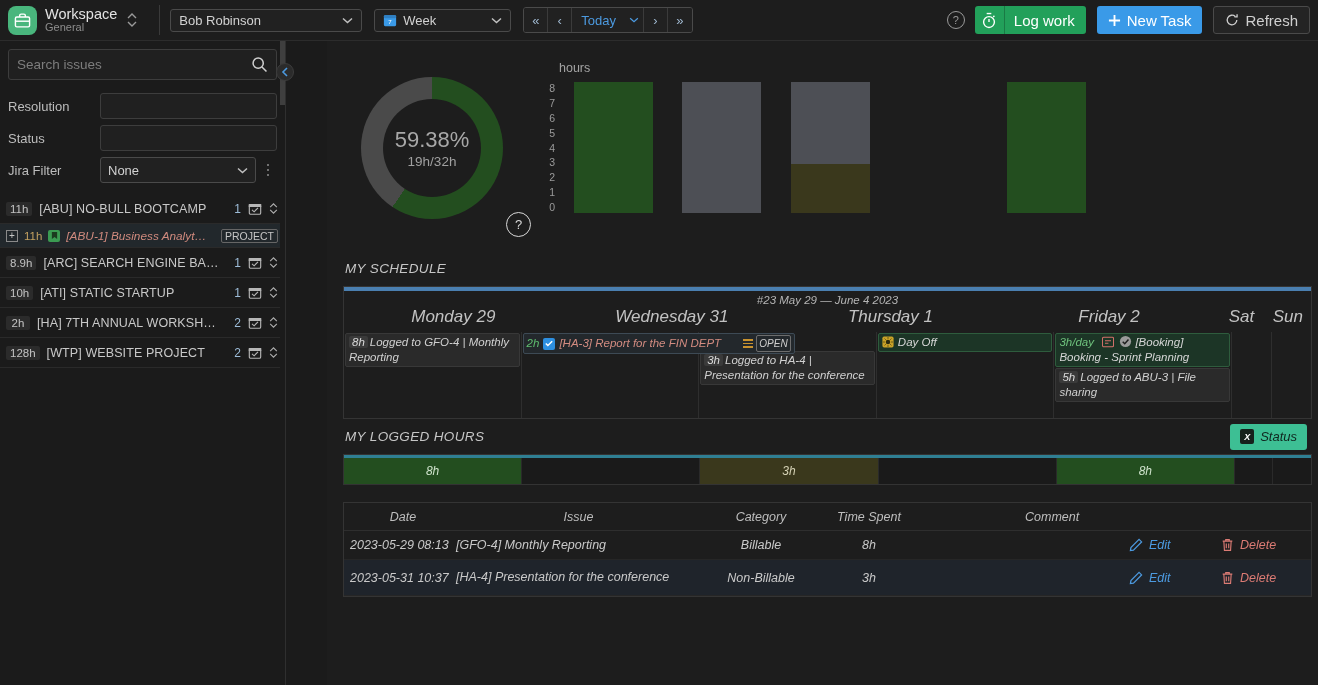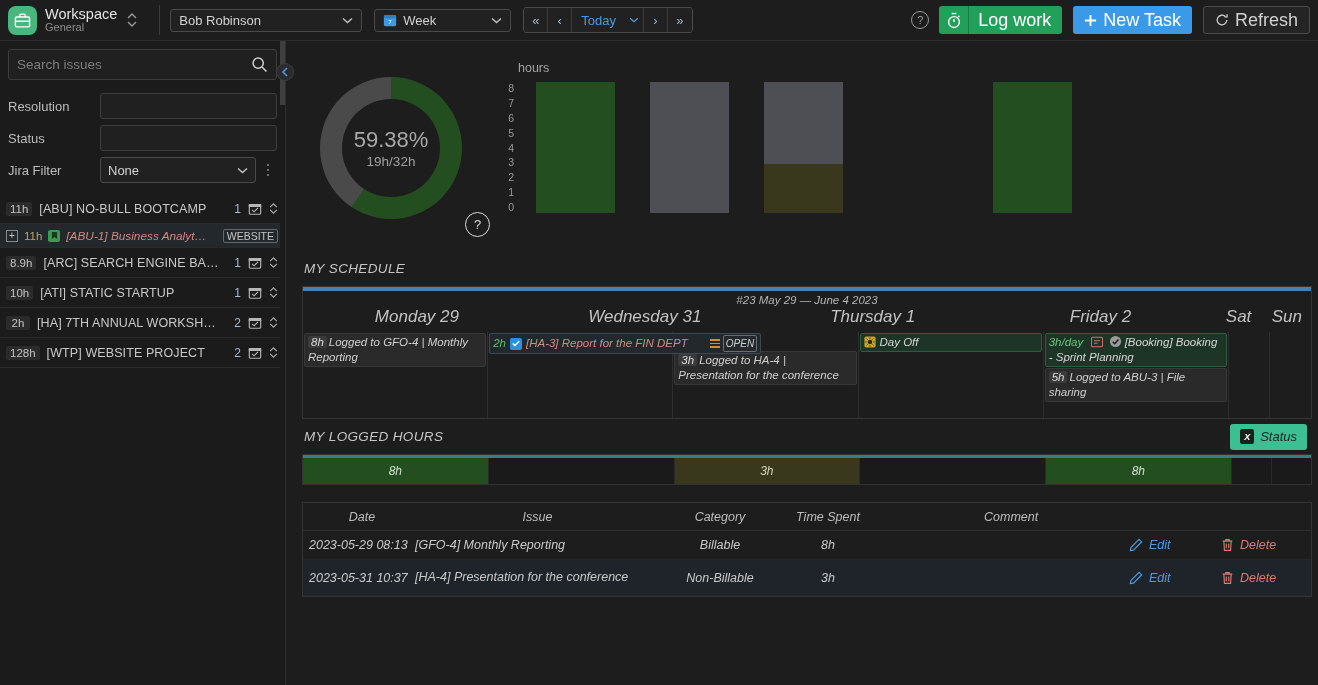--- a/index.html
+++ b/index.html
@@ -52,28 +52,28 @@
   .navgroup .today { color: #4c9ae0; padding: 0 9px; border-right: none; }
   .navgroup .todaycar { padding: 0 4px; min-width: 16px; color: #4c9ae0; }
 
   .spacer { flex: 1; }
 
   .help-circle {
     width: 18px; height: 18px; border-radius: 50%; border: 1.4px solid #9a9a9a;
     color: #9a9a9a; font-size: 11px; display: flex; align-items: center; justify-content: center;
     margin-right: 10px;
   }
-  .btn { height: 28px; border-radius: 3px; display: flex; align-items: center; font-size: 18px; padding: 0 11px; gap: 6px; white-space: nowrap; }
+  .btn { height: 28px; border-radius: 3px; display: flex; align-items: center; font-size: 15px; padding: 0 11px; gap: 6px; white-space: nowrap; }
   .btn-green { background: #22a05a; color: #fff; border-radius: 0 3px 3px 0; padding-left: 9px; }
   .btn-timer { background: #22a05a; width: 30px; justify-content: center; border-radius: 3px 0 0 3px; border-right: 1px solid #1a7a45; padding: 0; }
   .btn-blue { background: #3a9ae8; color: #fff; margin-left: 11px; }
   .btn-ghost { background: #242424; border: 1px solid #4a4a4a; color: #cfcfcf; margin-left: 11px; }
 
   
-  .body { flex: 1; display: flex; min-height: 0; }
+  .body { flex: 1; display: flex; min-height: 0; gap: 41px; }
 
   
   .sidebar {
     width: 286px; min-width: 286px; background: #1b1b1b;
     border-right: 1px solid #2f2f2f; position: relative; display: flex; flex-direction: column;
   }
   .search-wrap { padding: 8px 8px 6px 8px; }
   .search-box {
     height: 31px; border: 1px solid #3d3d3d; border-radius: 3px; background: #202020;
     display: flex; align-items: center; padding: 0 8px;
@@ -390,21 +390,21 @@
 
         <div class="task-row">
           <span class="expander">+</span>
           <span class="task-h">11h</span>
           <span class="task-flag">
             <svg width="7" height="9" viewBox="0 0 8 10">
                 <path d="M1 1h6v8l-3-2.4L1 9z" fill="#1b3a1f"></path>
               </svg>
           </span>
           <span class="task-name">[ABU-1] Business Analyt…</span>
-          <span class="status-pill">WEBSITE</span>
+          <span class="status-pill">PROJECT</span>
         </div>
 
         <div class="proj-row">
           <span class="hbadge">8.9h</span>
           <span class="proj-name">[ARC] SEARCH ENGINE BANDI…</span>
           <span class="proj-count">1</span>
           <span>
             <svg width="14" height="14" viewBox="0 0 16 16" fill="none" stroke="#b6b6b6" stroke-width="1.3">
               <rect x="1.5" y="3" width="13" height="11" rx="1.5"></rect>
                 <path d="M1.5 3h13v2.2h-13z" fill="#b6b6b6"></path>

